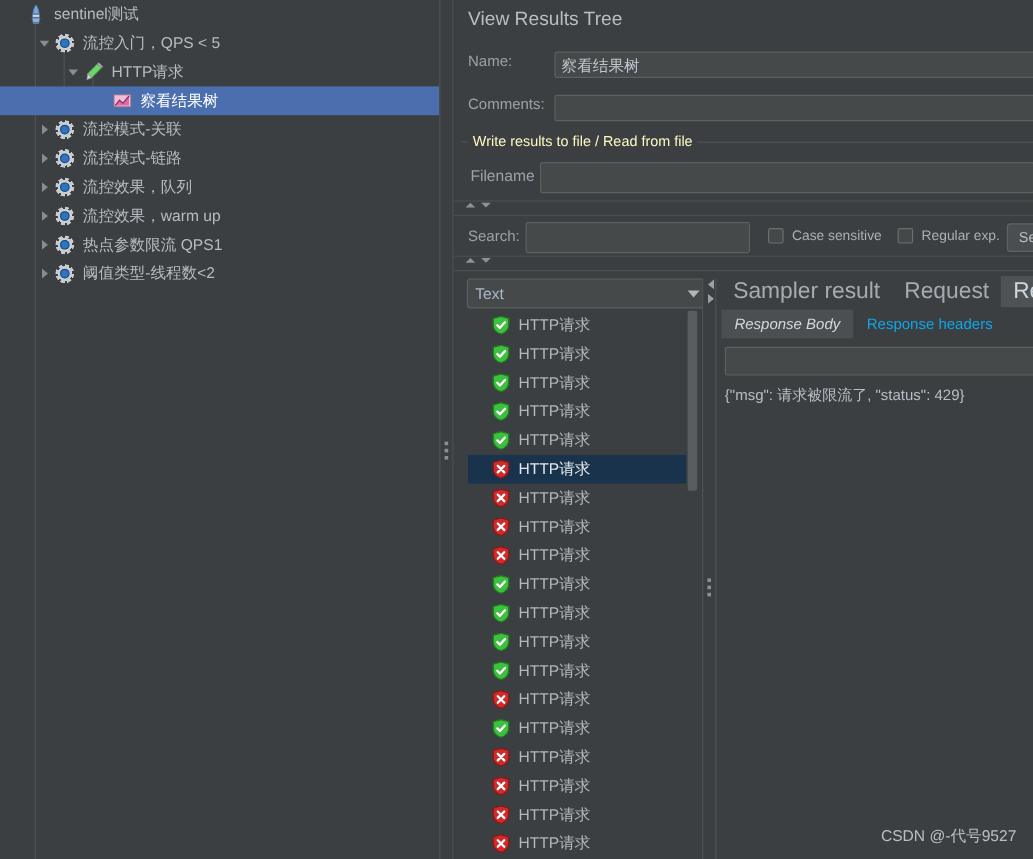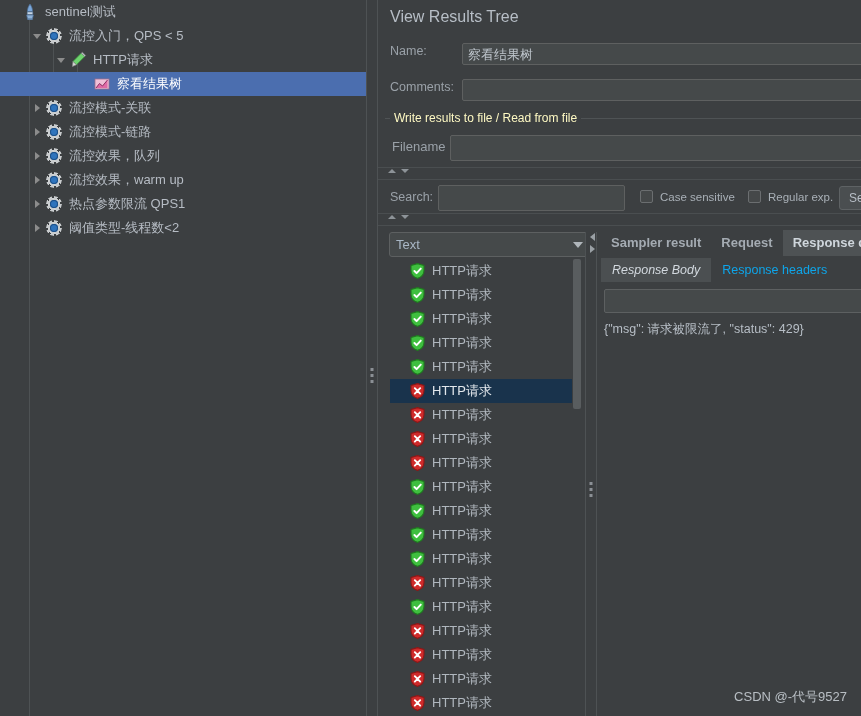--- a/index.html
+++ b/index.html
@@ -139,22 +139,22 @@
 
   
   .splitter { position: absolute; background: #3c3f41; }
   .splitter .grip { position: absolute; left: 50%; transform: translateX(-50%); display: flex; flex-direction: column; gap: 3px; }
   .splitter .grip span { display: block; width: 3px; height: 3px; background: #8b9095; }
   .vline { position: absolute; width: 1px; background: #4e5254; top: 0; bottom: 0; }
 
   
   .tabstrip { position: absolute; display: flex; align-items: flex-end; }
   .tab {
-    font-size: 13px; color: #a4abb2; padding: 0 10px;
-    height: 26px; line-height: 26px; white-space: nowrap; font-weight: bold;
+    font-size: 19px; color: #a4abb2; padding: 0 10px;
+    height: 26px; line-height: 26px; white-space: nowrap;
   }
   .tab.active { background: #4e5254; color: #cfd6dc; }
   .tab2 { font-size: 12.5px; color: #0ea5e9; padding: 0 11px; height: 24px; line-height: 24px; white-space: nowrap; }
   .tab2.active { background: #4b4f51; color: #d2d8de; font-style: italic; }
 
   .tab-arrows { position: absolute; display: flex; flex-direction: column; gap: 4px; }
   .ta-l { width:0;height:0;border-right:5px solid #9aa0a5;border-top:4px solid transparent;border-bottom:4px solid transparent; }
   .ta-r { width:0;height:0;border-left:5px solid #9aa0a5;border-top:4px solid transparent;border-bottom:4px solid transparent; }
 
   .search-bar-sm {

